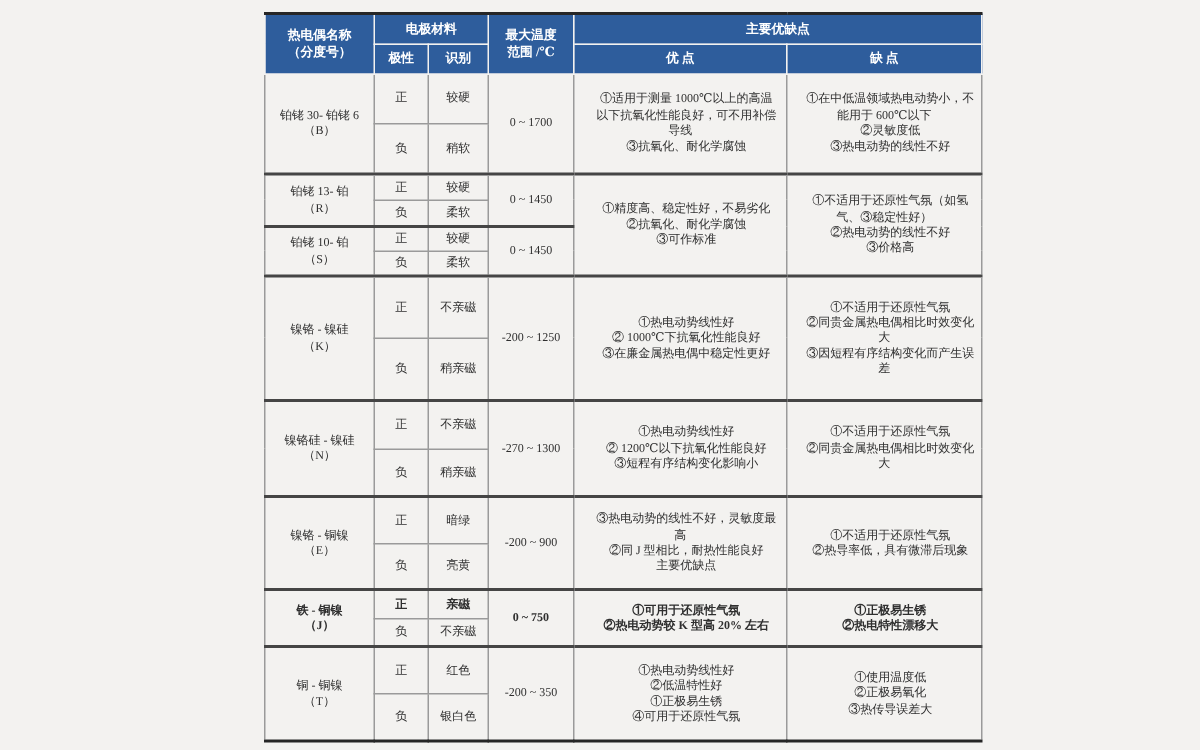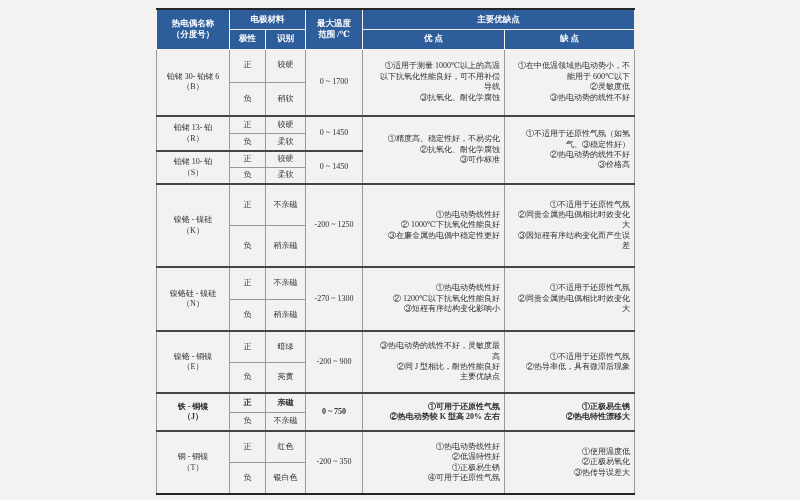--- a/index.html
+++ b/index.html
@@ -2,21 +2,21 @@
 <html><head>
 <meta charset="utf-8">
 <style>
   html,body{margin:0;padding:0;}
   .stage{
     position:relative;width:800px;height:500px;background:#f3f2f0;
     font-family:"Liberation Serif","DejaVu Serif",serif;color:#2f2f2f;
     overflow:hidden;
   }
   table.tc{
-    position:absolute;left:156px;top:8px;width:478px;
+    position:absolute;left:176px;top:8px;width:478px;
     border-collapse:collapse;table-layout:fixed;
     border-top:2px solid #262626;border-bottom:2px solid #262626;
     border-left:1px solid #8d8d8d;border-right:1px solid #8d8d8d;
   }
   col.c-name{width:73px}
   col.c-pol{width:36px}
   col.c-idf{width:40px}
   col.c-temp{width:57px}
   col.c-pros{width:142px}
   col.c-cons{width:130px}
@@ -24,21 +24,21 @@
     background:#2e5d9c;color:#ffffff;font-weight:bold;
     font-size:8.5px;line-height:1.35;text-align:center;vertical-align:middle;
     border:1px solid #f3f2f0;padding:1px 0;
   }
   td{
     border:1px solid #9a9a9a;
     font-size:8px;line-height:1.3;vertical-align:middle;
     padding:1px 2px;text-align:center;
   }
   tr.type-start td{border-top:2px solid #454545;}
-  td.listcell{text-align:right;padding:2px 4px;}
+  td.listcell{text-align:center;padding:2px 4px;}
   td.listcell .item{text-indent:8px;}
   .two-line div{white-space:nowrap;}
 </style>
 </head>
 <body>
 
 <div class="stage">
   <table class="tc">
     <colgroup>
       <col class="c-name">

